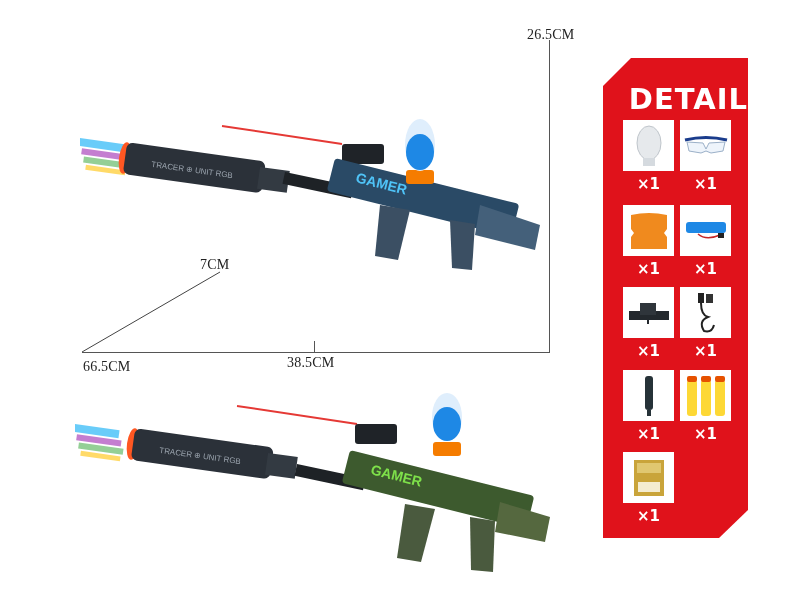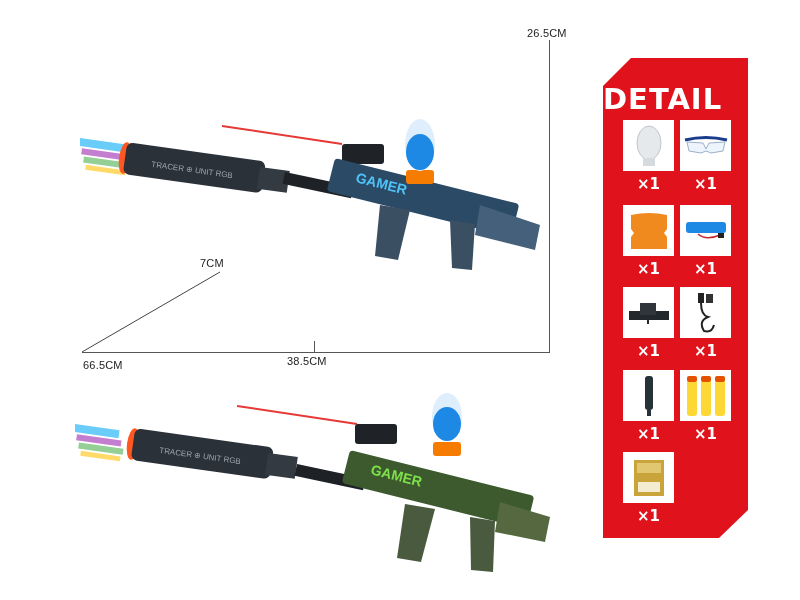--- a/index.html
+++ b/index.html
@@ -1,21 +1,21 @@
 <!DOCTYPE html>
 <html><head>
 <meta charset="utf-8">
 <style>
   html,body{margin:0;padding:0;}
   body{width:800px;height:600px;background:#ffffff;position:relative;overflow:hidden;font-family:"Liberation Sans",sans-serif;}
-  .dim{position:absolute;font-family:Liberation Sans, sans-serif;font-size:11px;color:#222;letter-spacing:0.2px;}
+  .dim{position:absolute;font-family:Liberation Serif, serif;font-size:14px;color:#222;letter-spacing:0.2px;}
   .line{position:absolute;background:#555;}
   .panel{position:absolute;left:603px;top:58px;width:145px;height:480px;background:#e0121b;
     clip-path:polygon(28px 0,100% 0,100% 452px,116px 100%,0 100%,0 28px);}
-  .panel-title{position:absolute;left:0;top:24px;width:145px;text-align:left;color:#fff;font-weight:bold;font-size:29px;letter-spacing:1px;font-family:"DejaVu Sans",sans-serif;}
+  .panel-title{position:absolute;left:0;top:24px;width:145px;text-align:right;color:#fff;font-weight:bold;font-size:29px;letter-spacing:1px;font-family:"DejaVu Sans",sans-serif;}
   .item{position:absolute;width:51px;}
   .item .box{width:51px;height:51px;background:#fff;display:flex;align-items:center;justify-content:center;}
   .item .qty{color:#fff;font-size:15px;text-align:center;margin-top:4px;font-weight:bold;font-family:"DejaVu Sans",sans-serif;}
   svg{display:block;}
   .gun{position:absolute;}
 </style>
 </head>
 <body>
 
 <div class="line" style="left:549px;top:40px;width:1px;height:312px;"></div>

